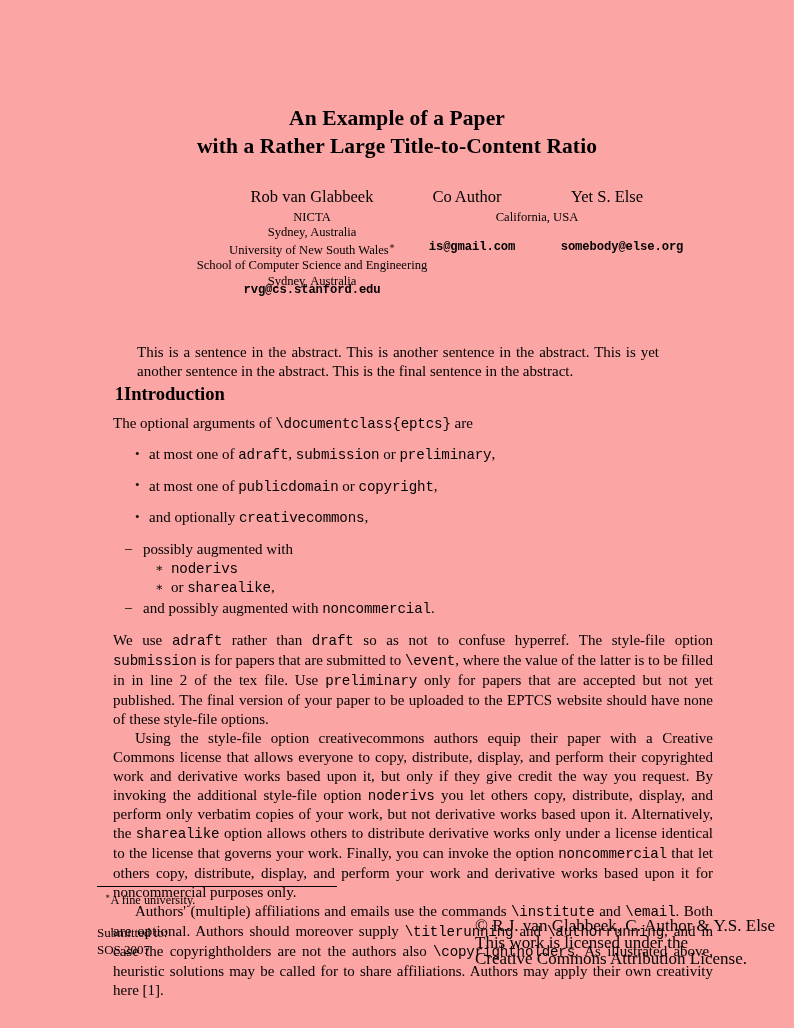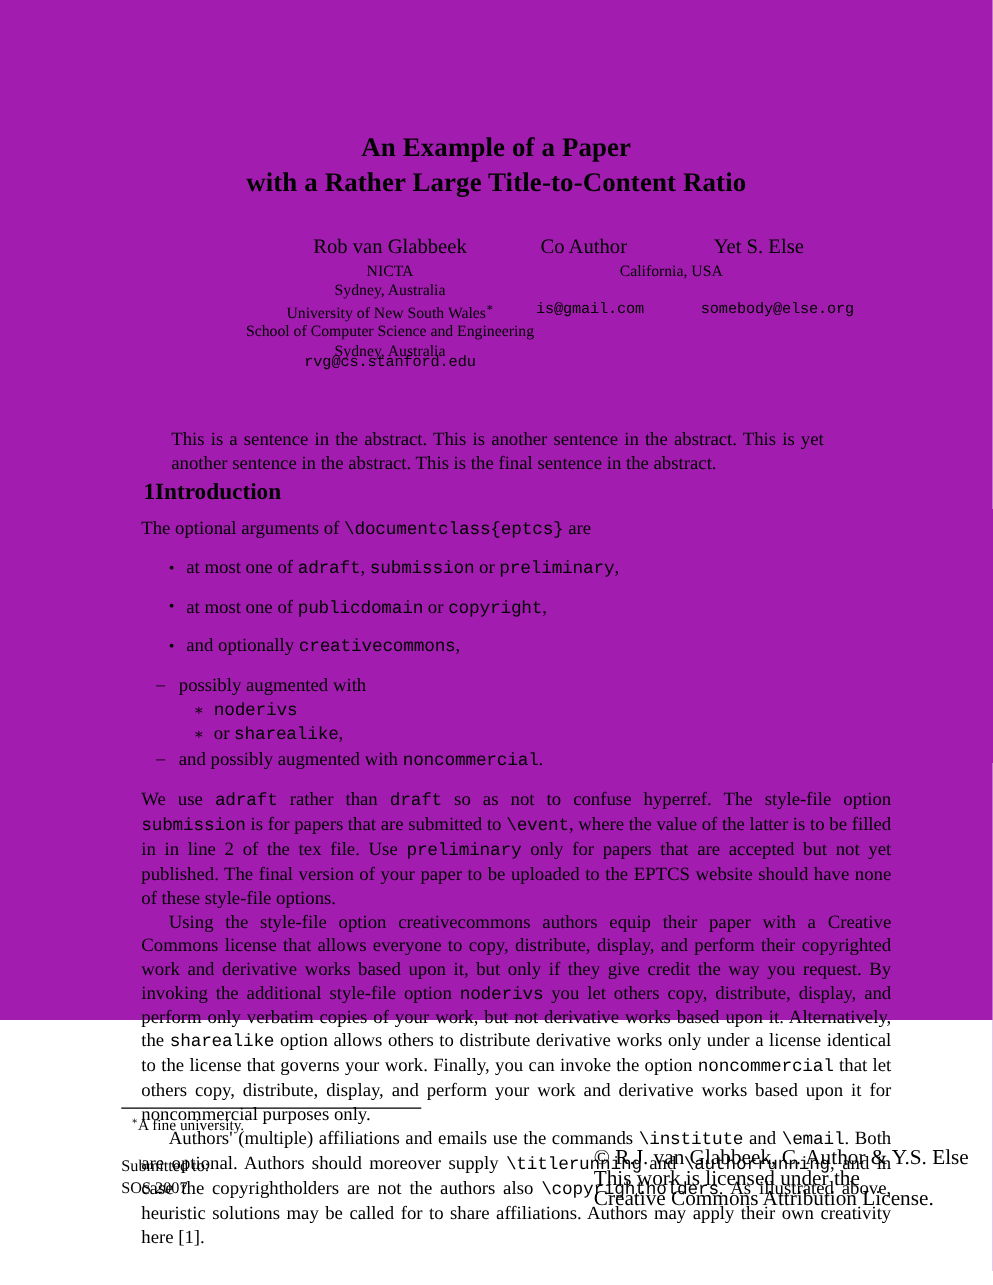--- a/index.html
+++ b/index.html
@@ -13,22 +13,22 @@
     height: 1028px;
     position: relative;
     font-family: "Liberation Serif", "DejaVu Serif", serif;
     color: #000000;
     overflow: hidden;
   }
   .page {
     position: absolute;
     left: 0; top: 0;
     width: 794px;
-    height: 816px;
-    background: #a21caf;
+    height: 1028px;
+    background: #fca5a5;
   }
   .tt {
     font-family: "Liberation Mono", "DejaVu Sans Mono", monospace;
     font-size: 14.2px;
     letter-spacing: -0.15px;
   }
 
   
   .title-block {
     position: absolute;
@@ -61,20 +61,21 @@
   }
   .author-meta {
     font-size: 12.6px;
     line-height: 15.2px;
   }
   .author-mail {
     font-family: "Liberation Mono", "DejaVu Sans Mono", monospace;
     font-size: 12.2px;
     line-height: 16px;
     letter-spacing: -0.1px;
+    font-weight: bold;
   }
   .fn-mark {
     font-size: 9px;
     vertical-align: super;
   }
 
   
   #col1      { left: 70px;  top: 0px;   width: 290px; }
   #col1-aff1 { left: 70px;  top: 24px;  width: 290px; }
   #col1-aff2 { left: 40px;  top: 53px;  width: 350px; }

